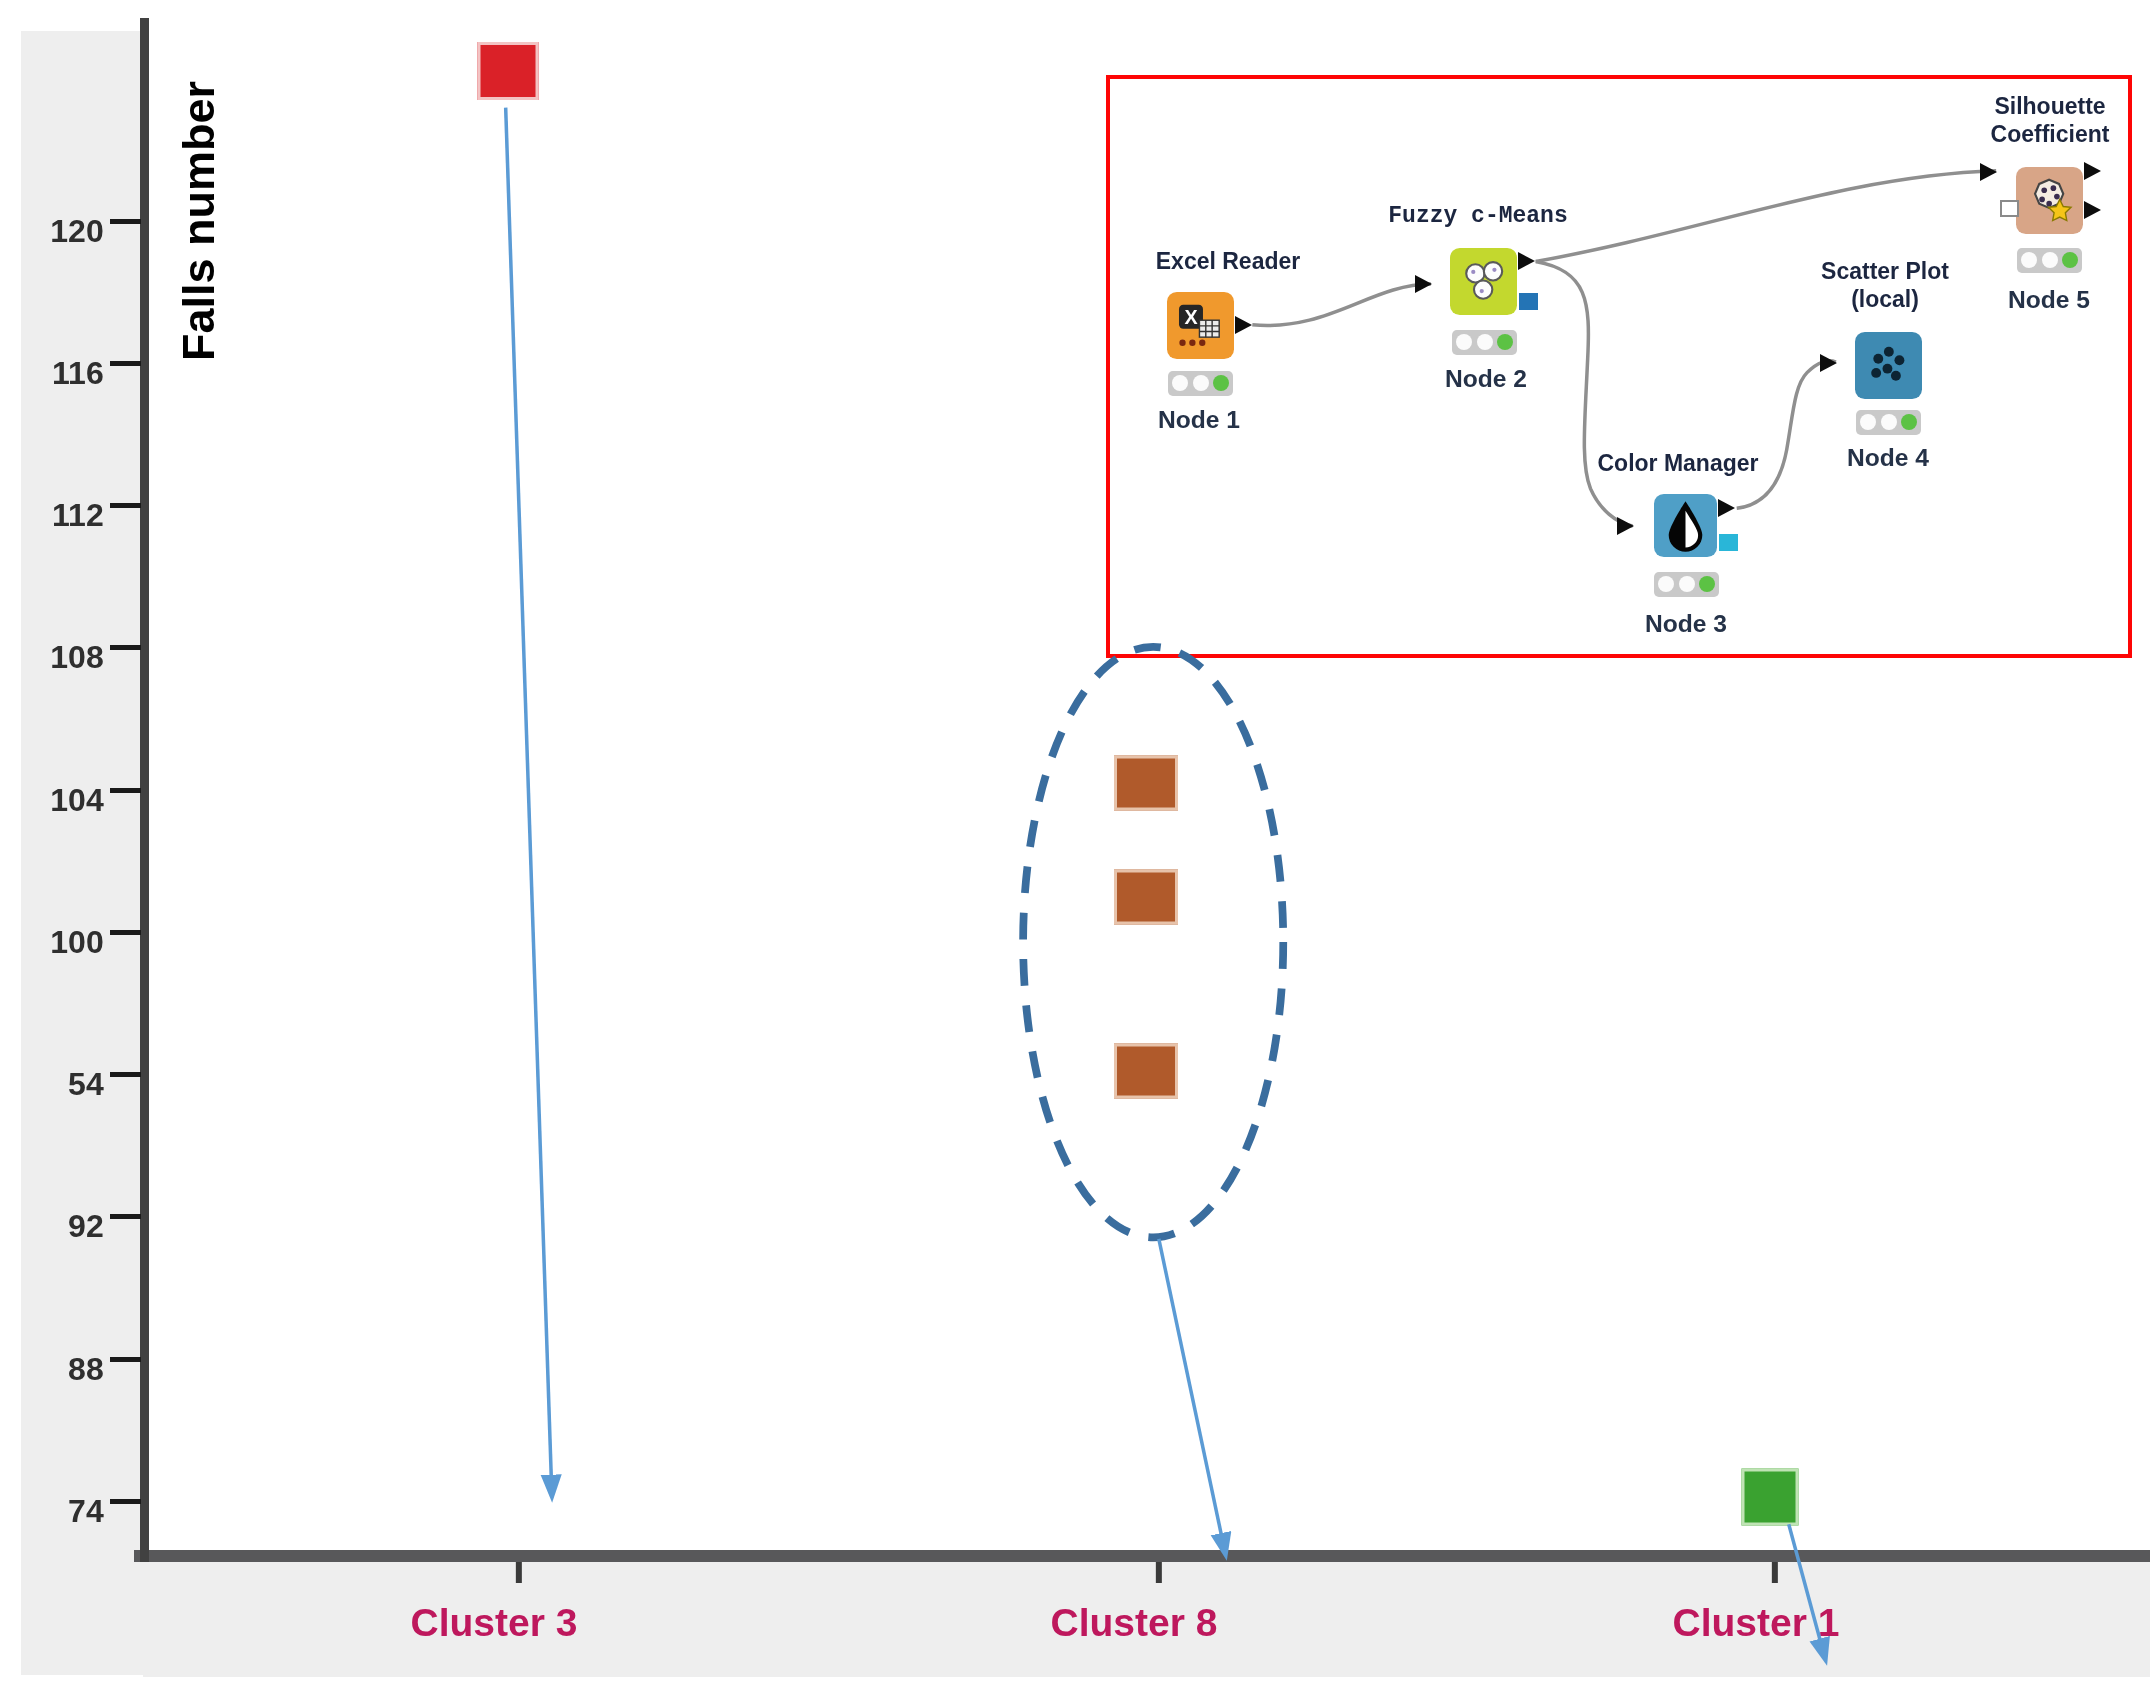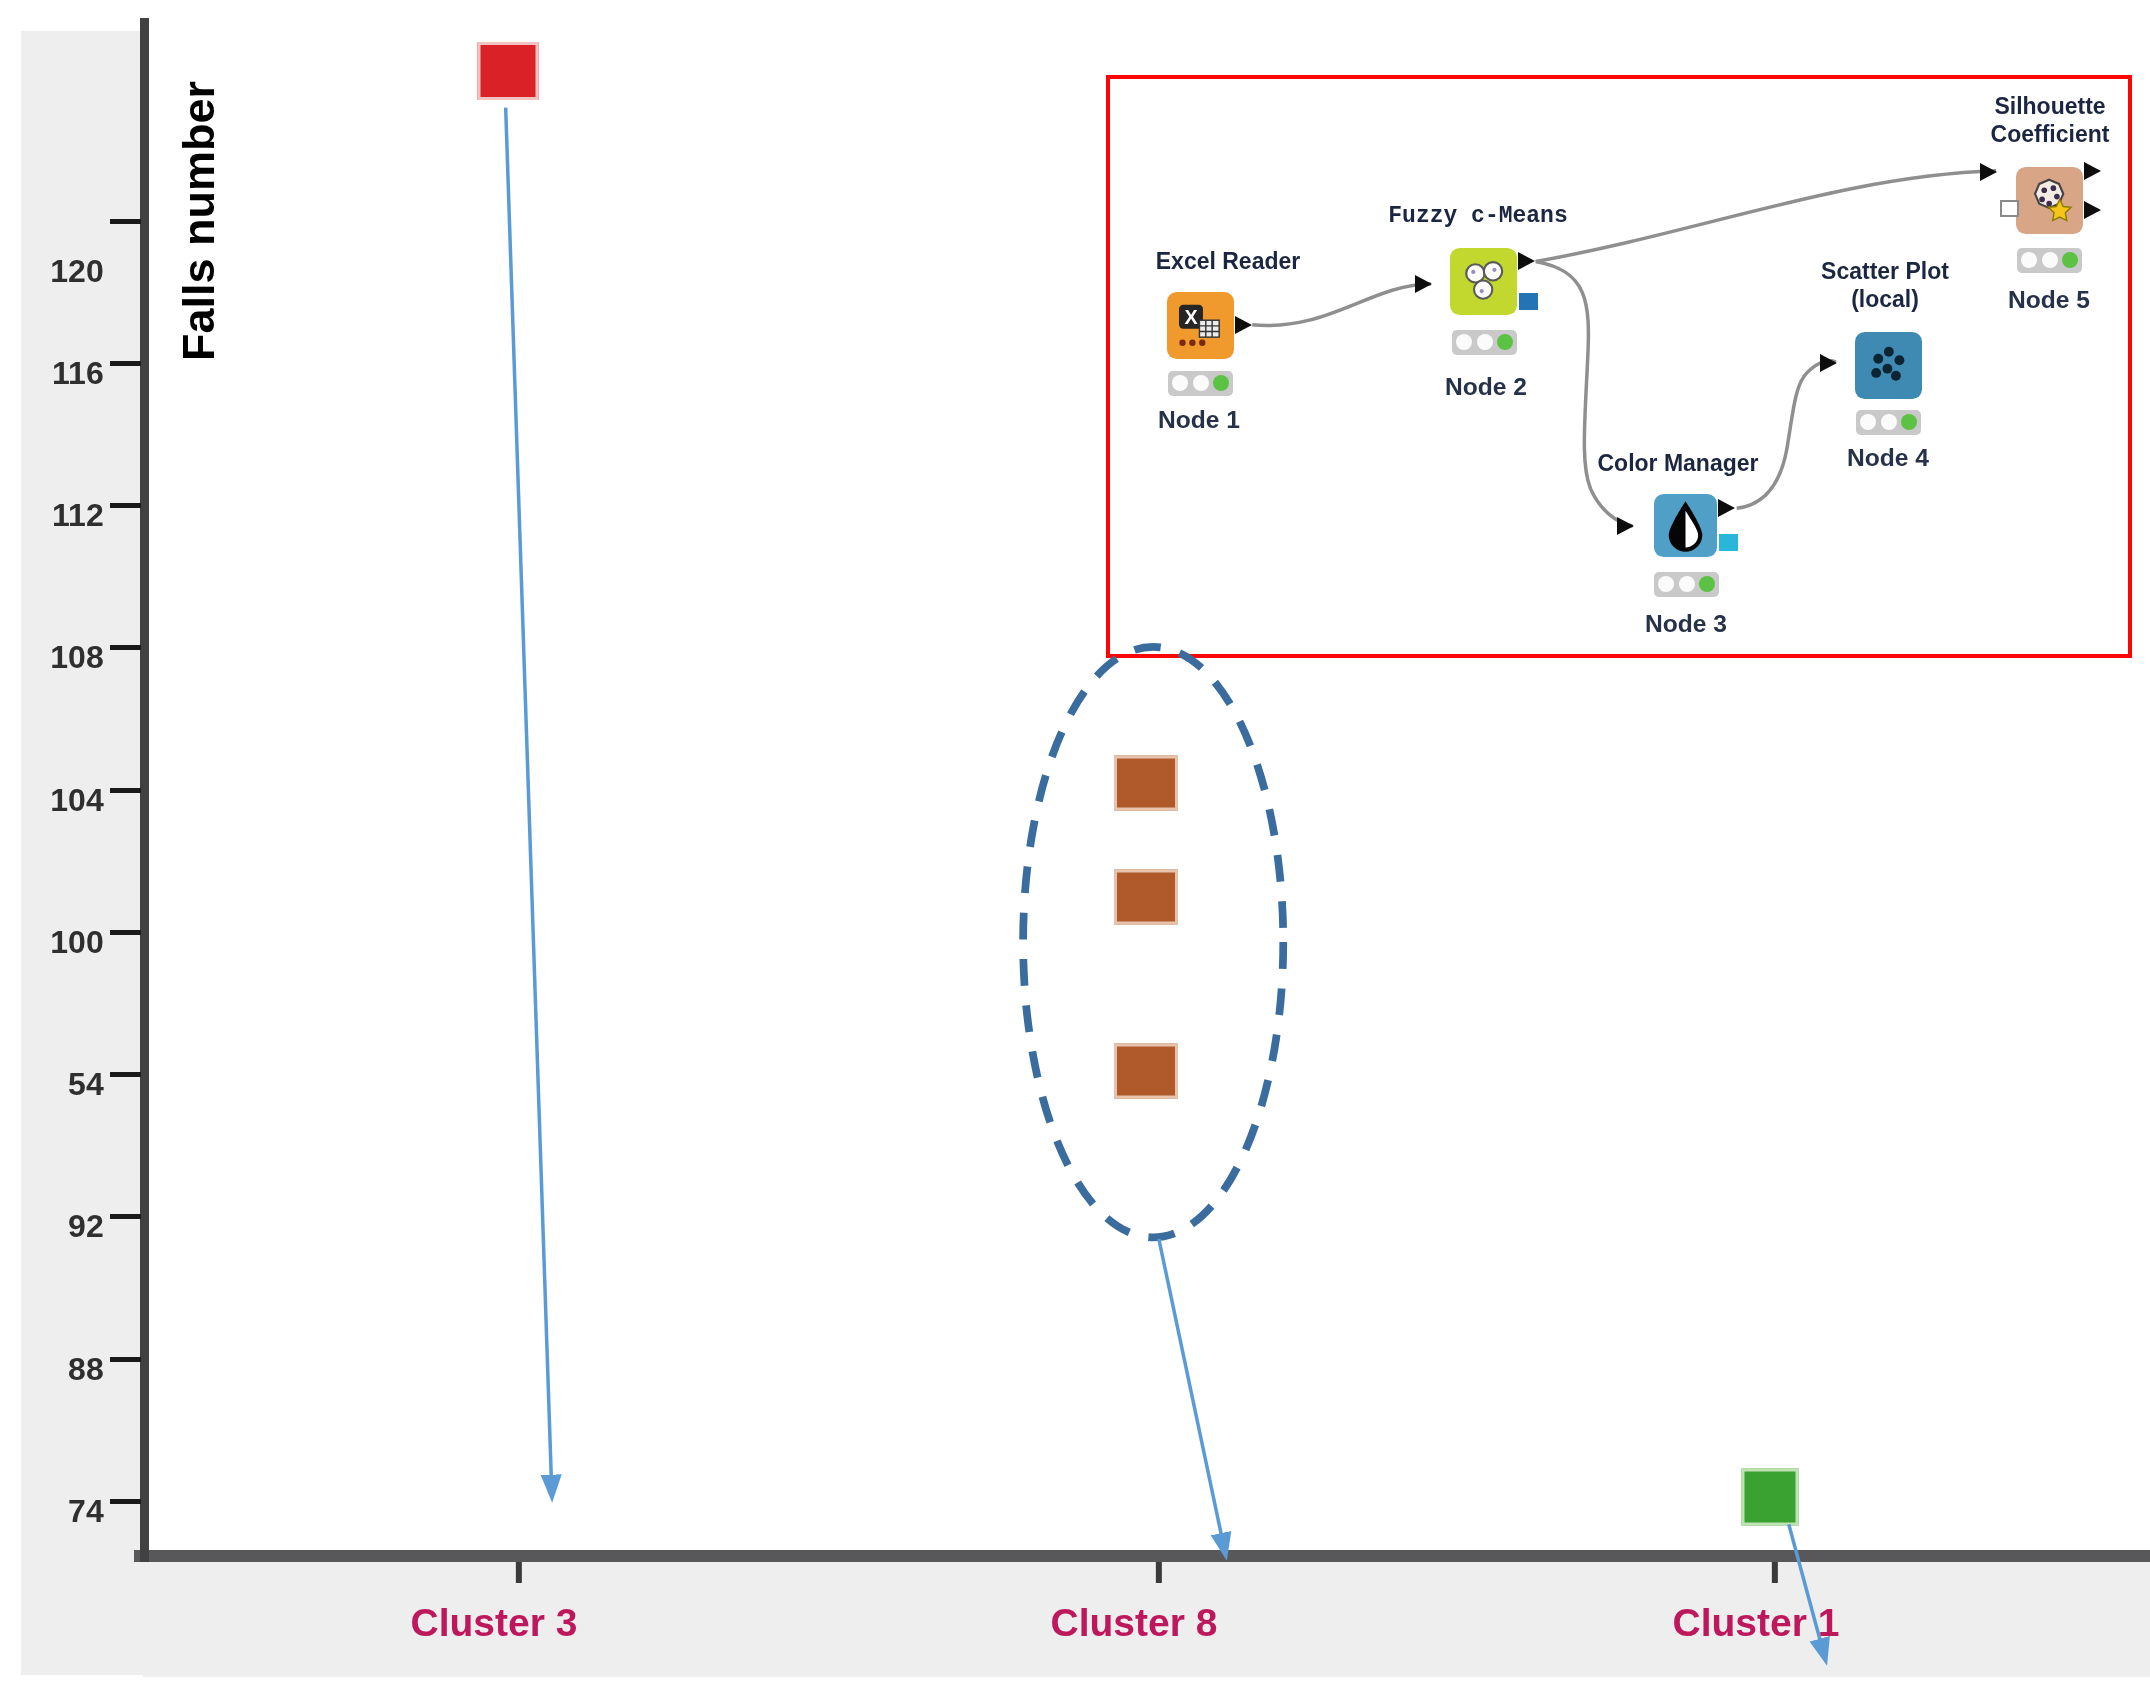--- a/index.html
+++ b/index.html
@@ -37,21 +37,21 @@
 <div id="canvas">
 
   <div class="left-band"></div>
   <div class="bottom-band"></div>
   <div class="x-baseline"></div>
   <div class="y-axis-line"></div>
   <div class="y-axis-title">Falls number</div>
 
   <div id="ticks-layer">
       <div class="y-tick-line" style="top: 219px;"></div>
-      <div class="y-tick-label" style="top: 231px; margin-top: 40px;">120</div>
+      <div class="y-tick-label" style="top: 231px;">120</div>
       <div class="y-tick-line" style="top: 361px;"></div>
       <div class="y-tick-label" style="top: 373px; text-align: right;">116</div>
       <div class="y-tick-line" style="top: 503px;"></div>
       <div class="y-tick-label" style="top: 515px;">112</div>
       <div class="y-tick-line" style="top: 645px;"></div>
       <div class="y-tick-label" style="top: 657px;">108</div>
       <div class="y-tick-line" style="top: 788px;"></div>
       <div class="y-tick-label" style="top: 800px;">104</div>
       <div class="y-tick-line" style="top: 930px;"></div>
       <div class="y-tick-label" style="top: 942px;">100</div>
@@ -119,21 +119,21 @@
     </svg>
   </div>
   <div class="port-tri" style="left:1415px;top:275px;"></div>
   <div class="port-tri" style="left:1518px;top:252px;"></div>
   <div class="port-sq" style="left:1519px;top:293px;background:#2474b5;"></div>
   <div class="traffic" style="left:1452px;top:330px;">
     <i></i>
       <i></i>
       <i style="background-color: rgb(92, 194, 68);"></i>
   </div>
-  <div class="wf-name" style="left:1486px;top:379px;margin-top:8px;">Node 2</div>
+  <div class="wf-name" style="left:1486px;top:379px;">Node 2</div>
 
   <div class="wf-title" style="left:1678px;top:464px;">Color Manager</div>
   <div class="wf-node" style="left: 1654px; top: 494px; width: 63px; height: 63px; background-color: rgb(79, 159, 199);">
     <svg width="63" height="63" viewBox="0 0 60 60">
       <path d="M30 7 C30 7 14 31 14 39 a16 16 0 0 0 32 0 C46 31 30 7 30 7 Z" fill="#050505"></path>
       <path d="M30 16 C36 26 42 34 42 39 a12 12 0 0 1 -12 12 Z" fill="#ffffff"></path>
     </svg>
   </div>
   <div class="port-tri" style="left:1617px;top:517px;"></div>
   <div class="port-tri" style="left:1718px;top:499px;"></div>

